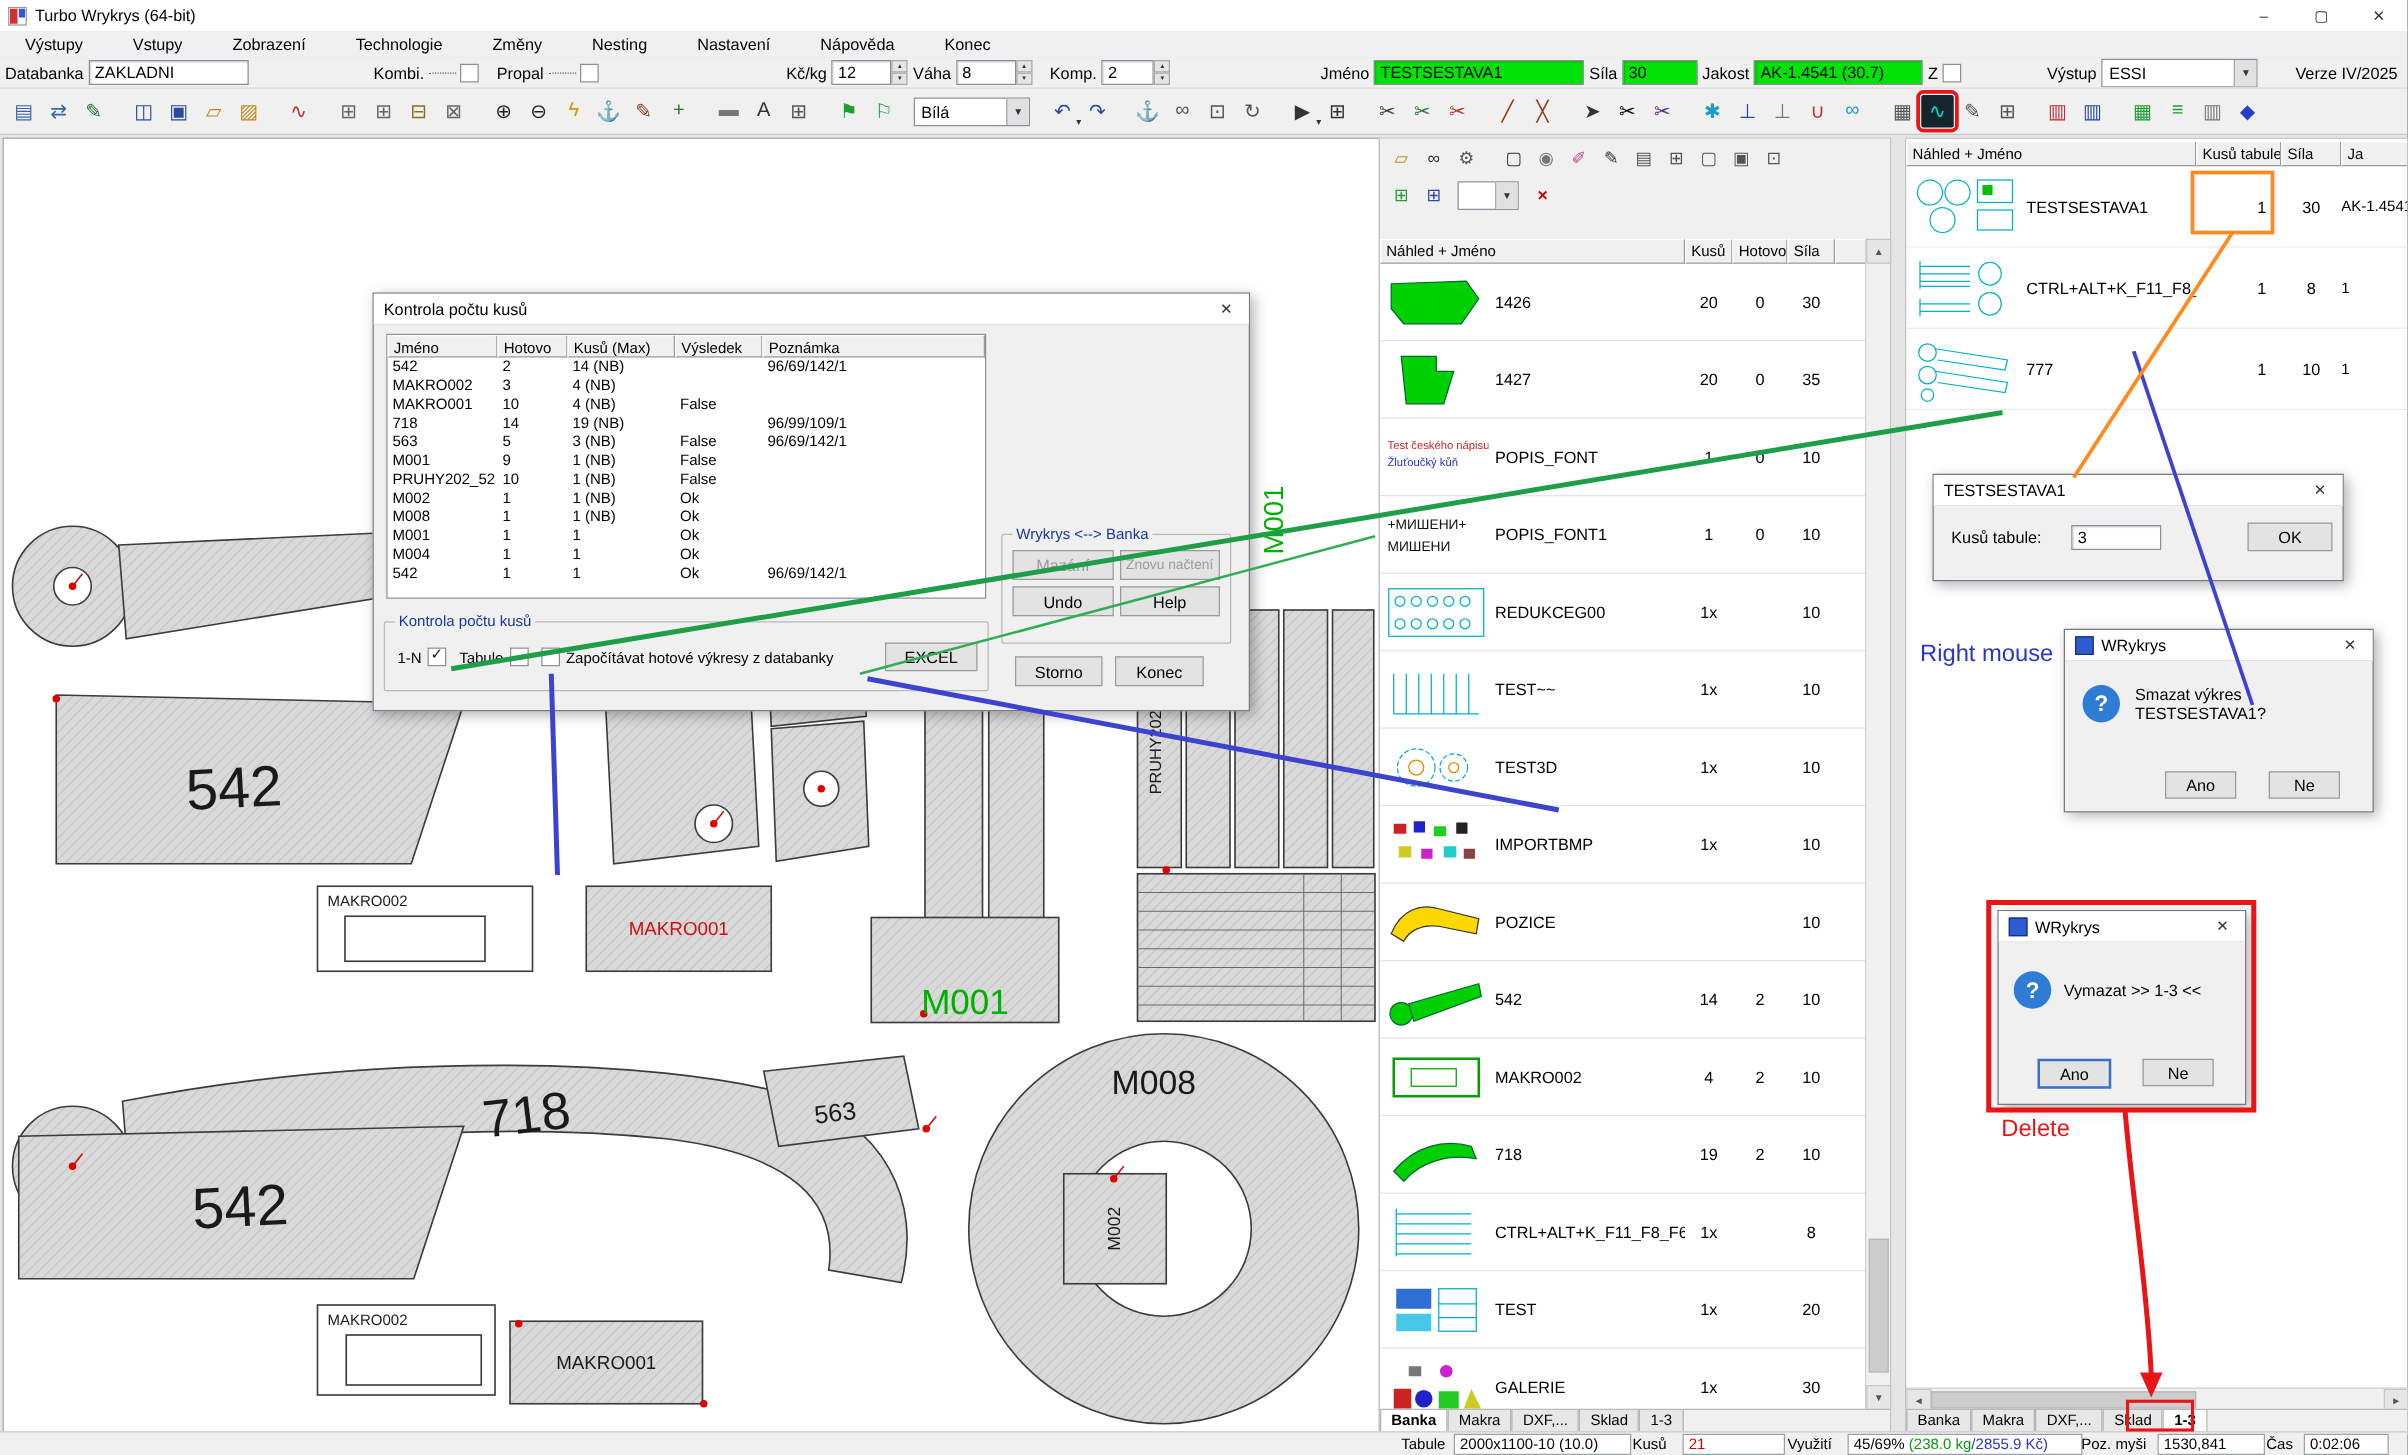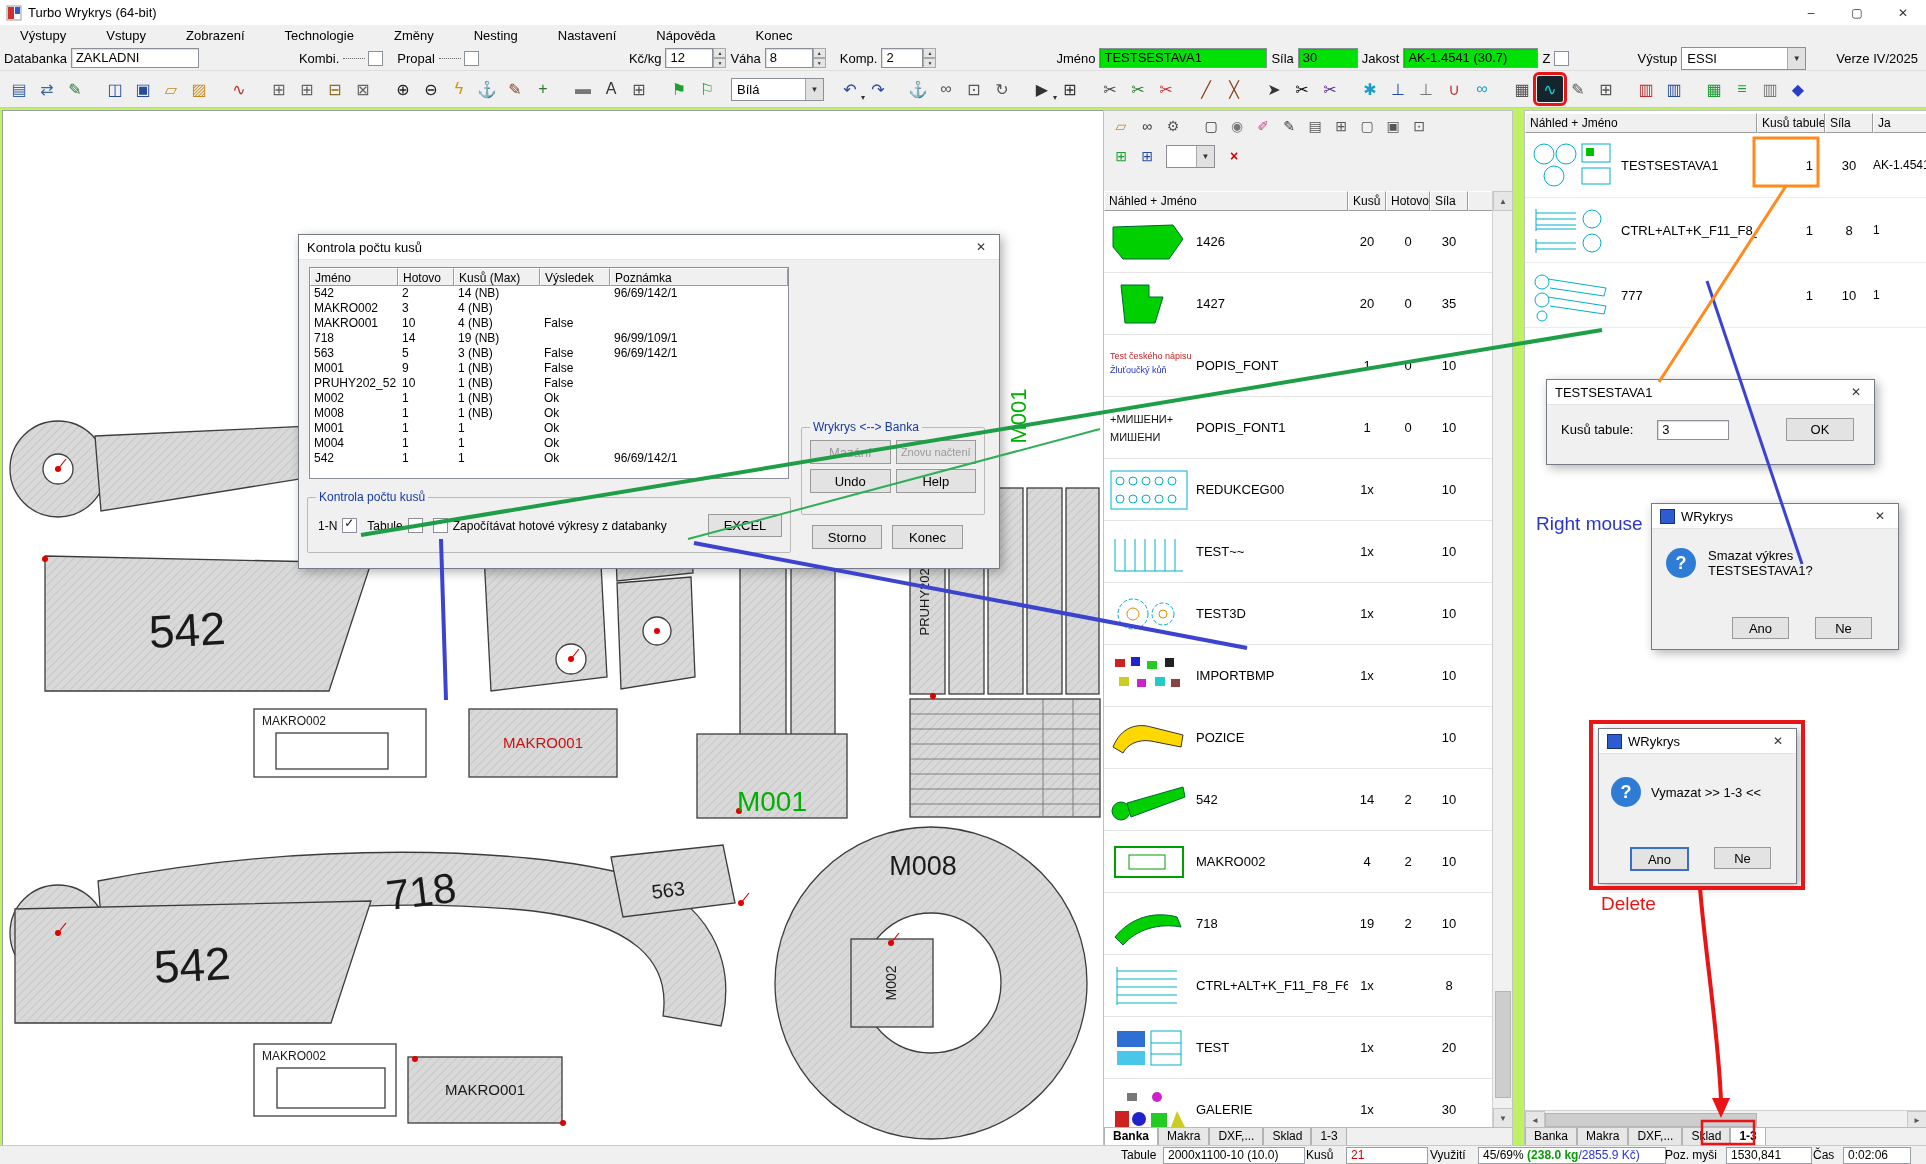--- a/index.html
+++ b/index.html
@@ -1,16 +1,16 @@
 <!DOCTYPE html>
 <html><head>
 <meta charset="utf-8">
 <style>
   html,body{margin:0;padding:0;background:#6b6b6b;}
-  .screen{position:relative;width:1926px;height:1164px;background:#bef264;overflow:hidden;
+  .screen{position:relative;width:1926px;height:1164px;background:#e5e5e5;overflow:hidden;
           font-family:"Liberation Sans",sans-serif;color:#000;font-size:13px;}
   
   .titlebar{position:absolute;left:0;top:0;right:0;height:25px;background:#fff;display:flex;align-items:center;border-bottom:1px solid #e8e8e8;}
   .app-ico{width:16px;height:16px;margin:0 6px;}
   .title-text{font-size:13px;}
   .win-btns{margin-left:auto;display:flex;height:100%;}
   .win-btn{width:46px;display:flex;align-items:center;justify-content:center;color:#333;font-size:12px;}
   .win-btn.min::after{content:"–";}
   .win-btn.max::after{content:"▢";}
   .win-btn.cls::after{content:"✕";}
@@ -811,21 +811,21 @@
     </div>
     <span class="btn" style="position:absolute;left:513px;top:290px;width:68px;height:22px;">Storno</span>
     <span class="btn" style="position:absolute;left:593px;top:290px;width:69px;height:22px;">Konec</span>
   </div>
 
   <div class="wdlg" style="left:1546px;top:379px;width:327px;height:84px;">
     <div class="wtitle">
       <span>TESTSESTAVA1</span>
       <span class="wclose"></span>
     </div>
-    <div style="position:absolute;left:14px;top:38px;right:20px;display:flex;align-items:center;">
+    <div style="position:absolute;left:14px;top:38px;right:8px;display:flex;align-items:center;">
       <span>Kusů tabule:</span>
       <span class="inset" style="width:62px;margin-left:24px;">3</span>
       <span class="btn" style="margin-left:auto;width:66px;height:21px;">OK</span>
     </div>
   </div>
 
   <div class="wdlg" style="left:1651px;top:503px;width:246px;height:145px;">
     <div class="wtitle">
       <span class="wico"></span>
       <span>WRykrys</span>
@@ -869,20 +869,20 @@
     <polygon points="1712,1098 1730,1098 1721,1118" fill="#e81416"></polygon>
     <rect x="1702" y="1121" width="52" height="23" fill="none" stroke="#e81416" stroke-width="2.5"></rect>
   </svg>
 
   <div class="statusbar">
     <span class="slabel" style="left:1121px;">Tabule</span>
     <span class="sfield" style="left:1163px;width:132px;">2000x1100-10 (10.0)</span>
     <span class="slabel" style="left:1306px;">Kusů</span>
     <span class="sfield" style="left:1346px;width:72px;color:#d00000;">21</span>
     <span class="slabel" style="left:1430px;">Využití</span>
-    <span class="sfield" style="left:1478px;width:178px;"><span>45/69% </span><span style="color:#0a9a0a;font-weight:bold;">(238.0 kg</span><span style="color:#2a36c8;">/2855.9 Kč)</span></span>
+    <span class="sfield" style="left:1478px;width:178px;"><span>45/69% </span><span style="color:#0a9a0a;">(238.0 kg</span><span style="color:#2a36c8;">/2855.9 Kč)</span></span>
     <span class="slabel" style="left:1665px;">Poz. myši</span>
     <span class="sfield" style="left:1726px;width:76px;">1530,841</span>
     <span class="slabel" style="left:1813px;">Čas</span>
     <span class="sfield" style="left:1843px;width:58px;">0:02:06</span>
   </div>
 
 </div>
 
 </body></html>

